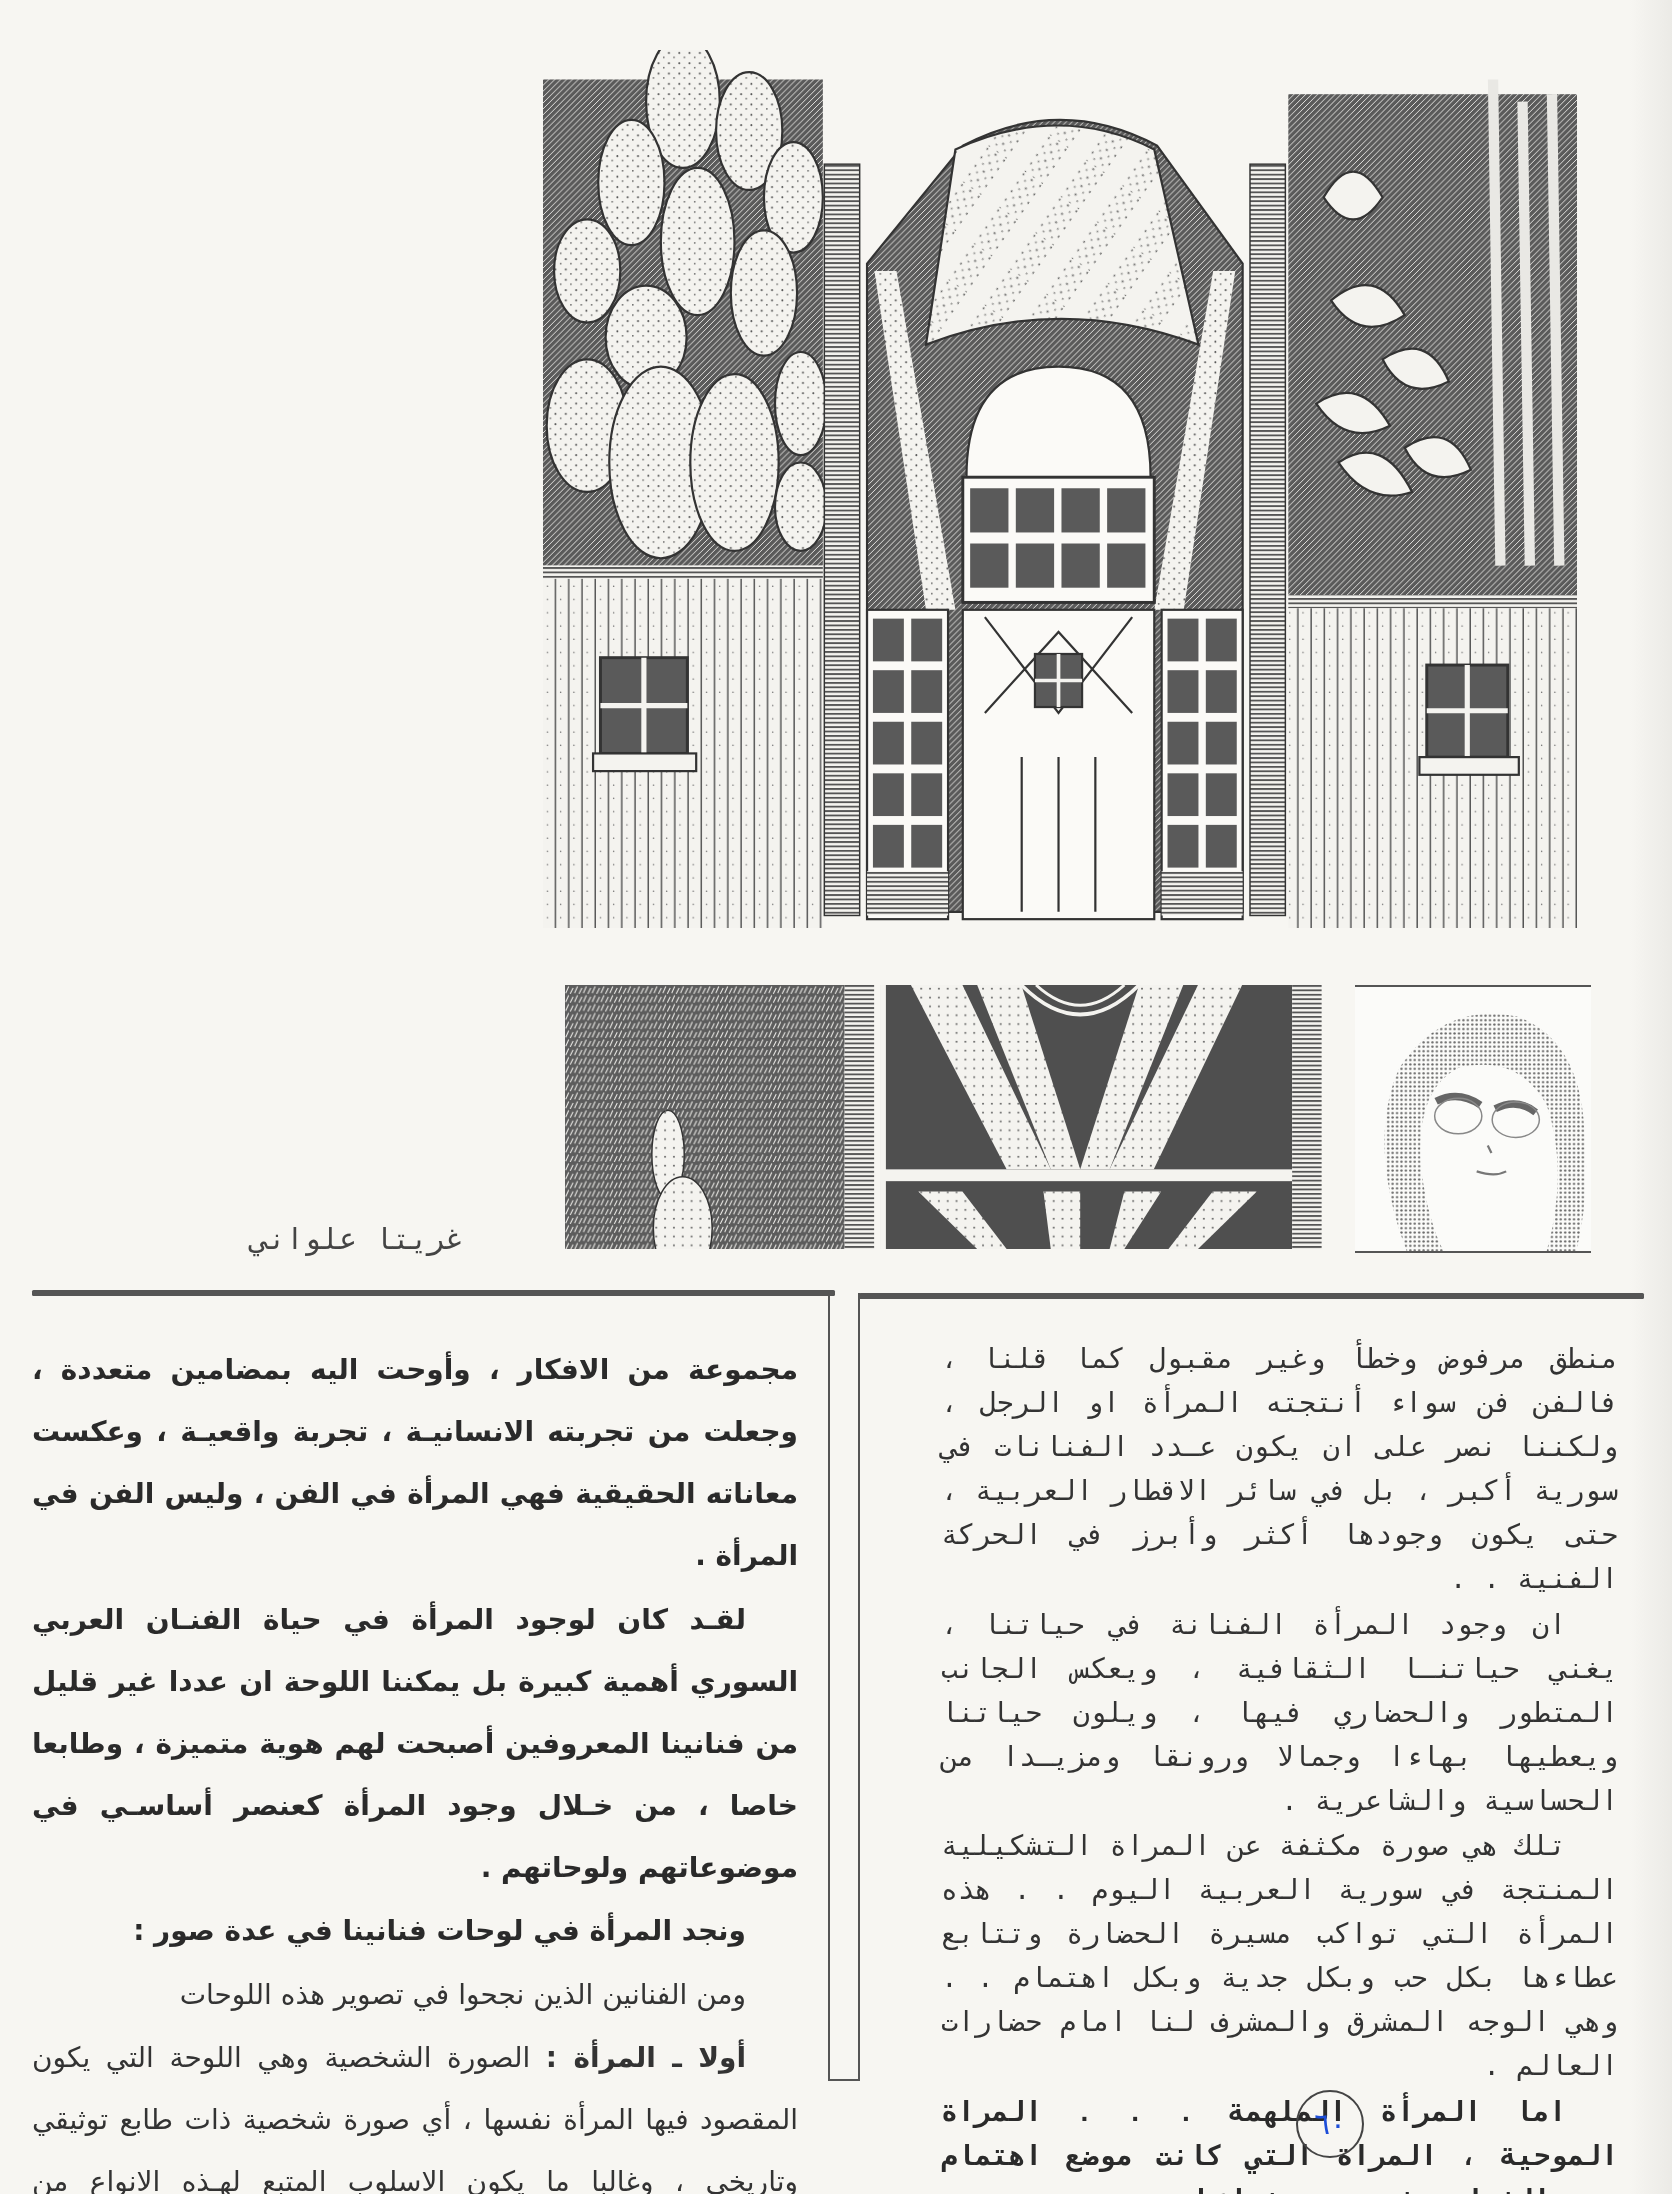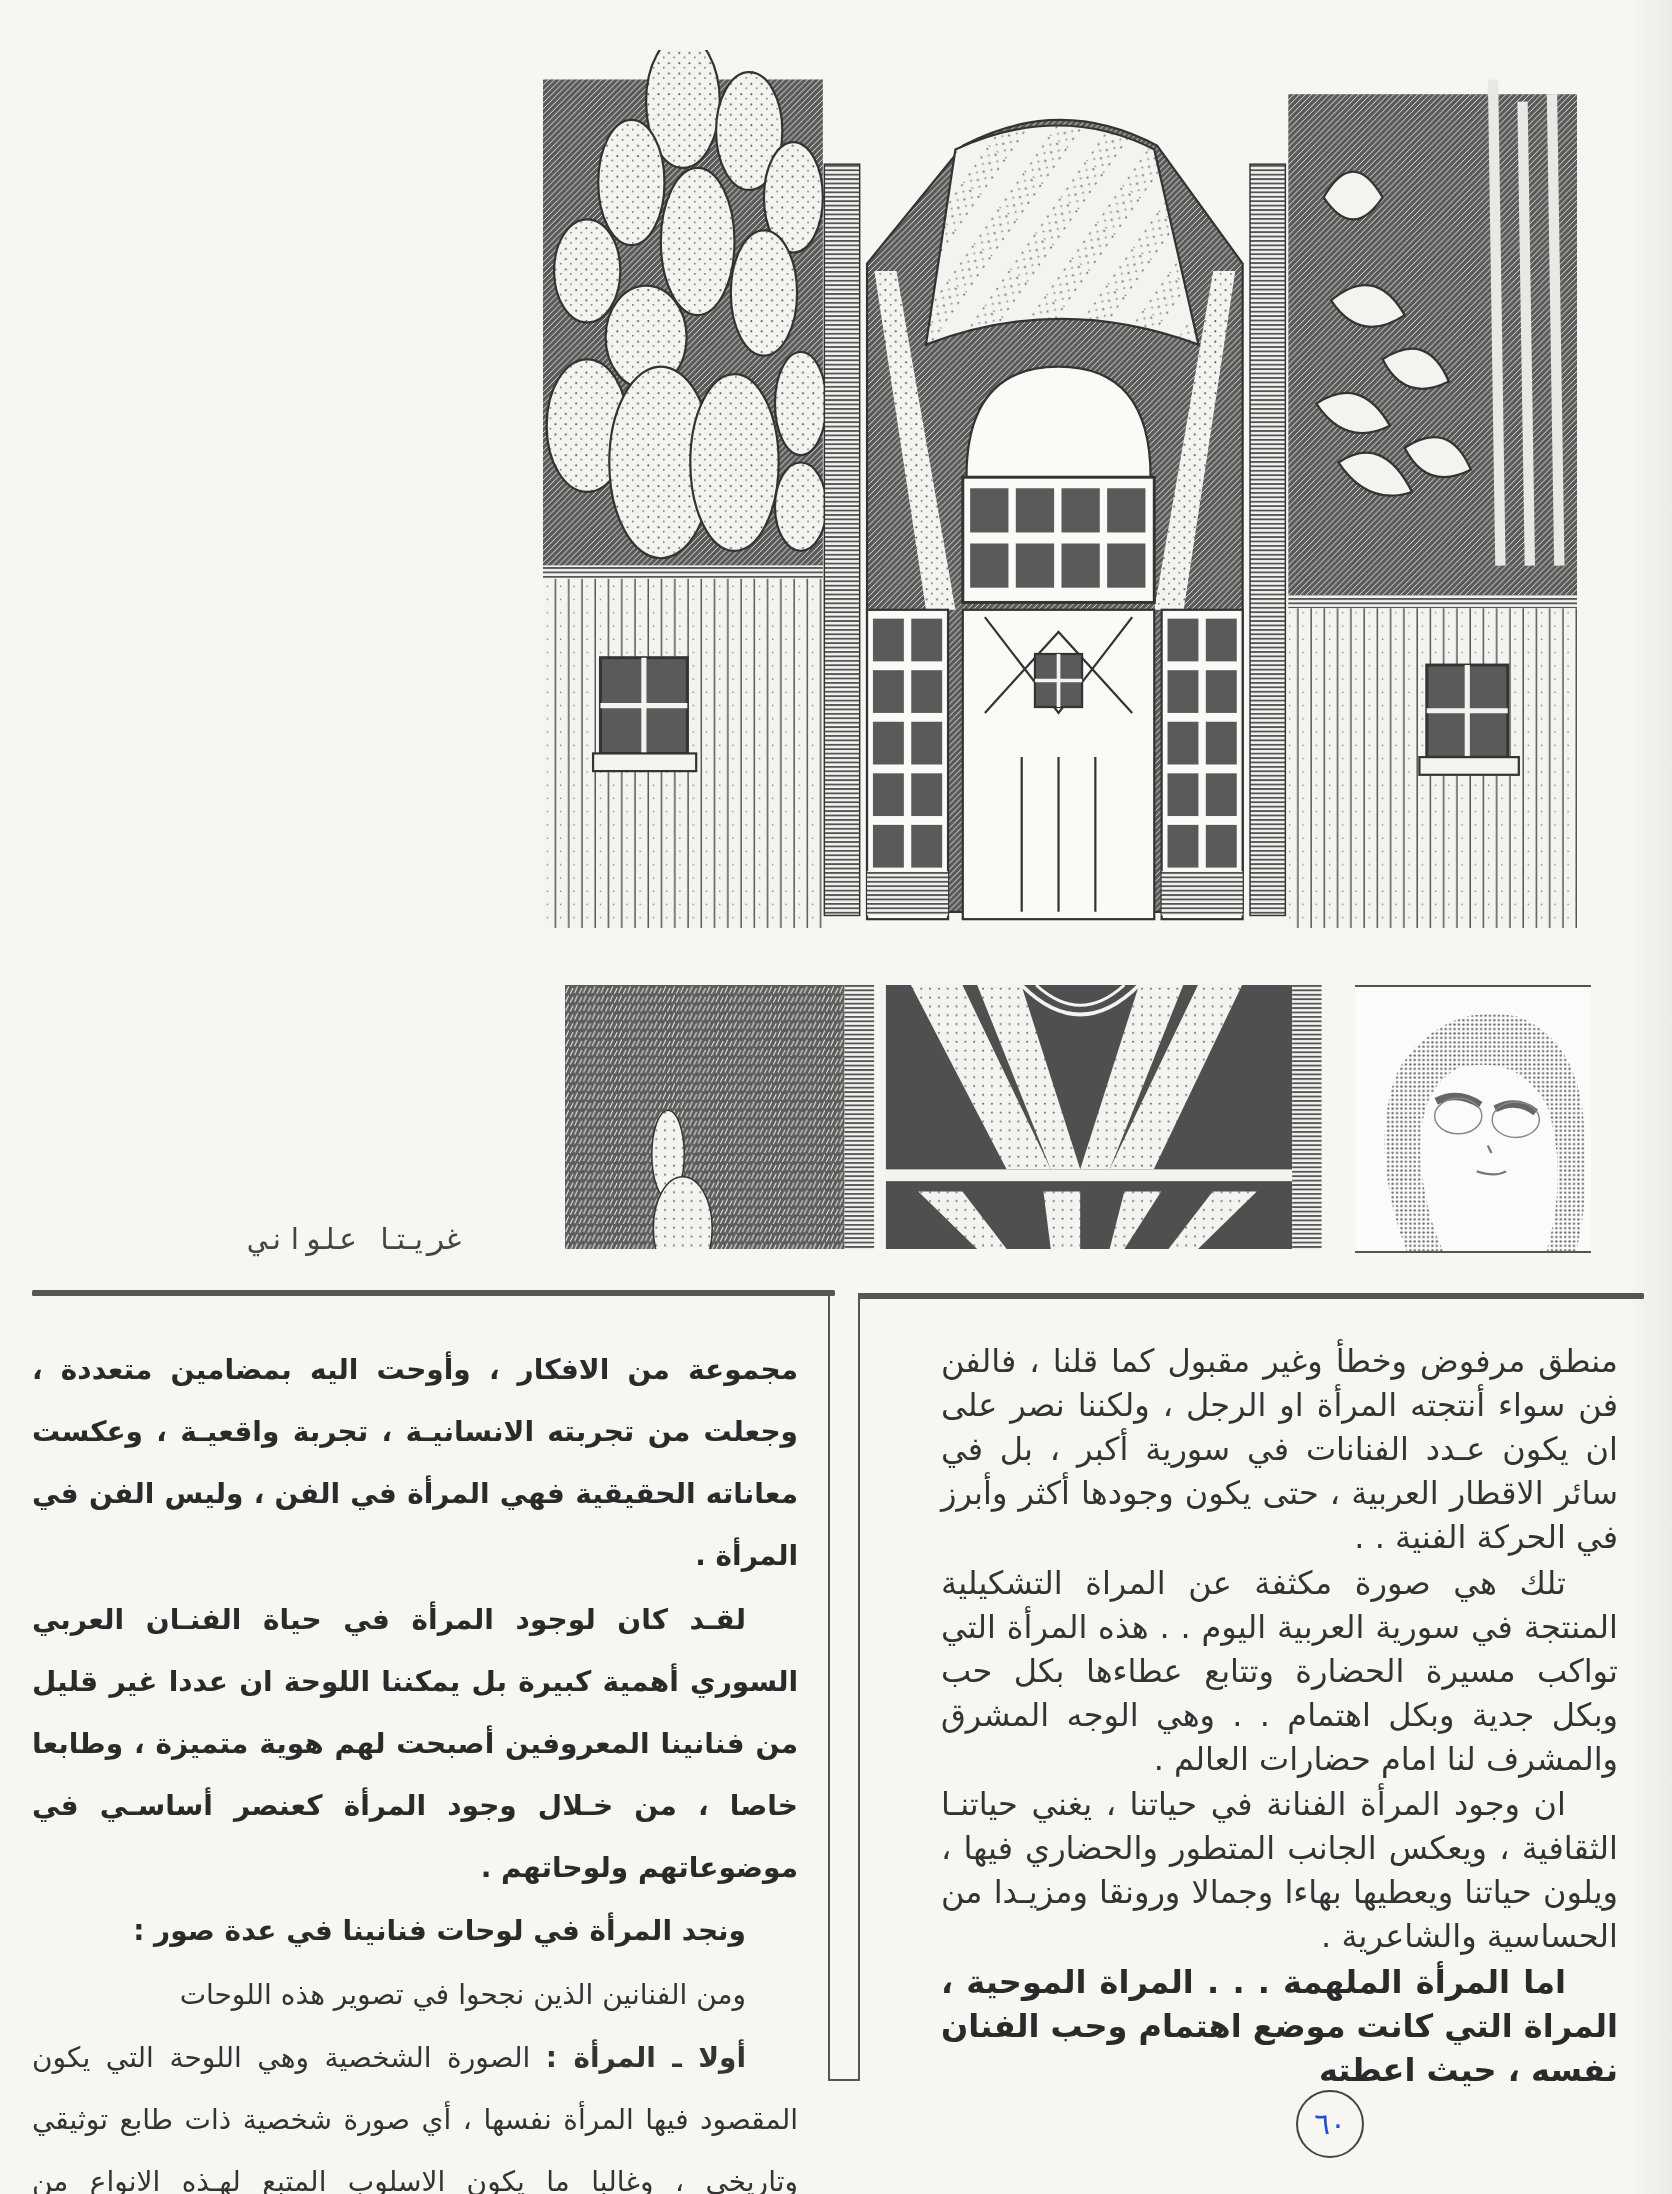--- a/index.html
+++ b/index.html
@@ -46,21 +46,21 @@
     border-left: 2.9px solid #555; border-right: 2.9px solid #555; border-bottom: 2.9px solid #555;
   }
   
   .column {
     position: absolute; top: 1339px; direction: rtl; text-align: justify;
     text-align-last: right; color: #333;
   }
   .col-right { left: 941px; width: 677px; }
   .col-left  { left: 32px;  width: 766px; }
   .para { margin: 0; }
-  .col-right .para { font-size: 32px; line-height: 44px; }
+  .col-right .para { font-size: 28px; line-height: 44px; font-family: Liberation Mono, monospace; }
   .col-left .para  { font-size: 28px; line-height: 62px; }
   .para.bold { font-weight: bold; color: #2a2a2a; }
   .para.indent { text-indent: 52px; }
   .para.gap { margin-top: 1.5px; }
   .lead { font-weight: bold; }
   
   .page-number {
     position: absolute; left: 1296px; top: 2090px; width: 68px; height: 68px;
     border: 2.9px solid #444; border-radius: 50%; box-sizing: border-box;
     display: flex; align-items: center; justify-content: center;
@@ -256,22 +256,22 @@
 </div>
 
 <div class="artist-name">غريتا علواني</div>
 
 <div class="rule-left"></div>
 <div class="rule-right"></div>
 <div class="divider"></div>
 
 <div class="column col-right">
   <p class="para">منطق مرفوض وخطأ وغير مقبول كما قلنا ، فالفن فن سواء أنتجته المرأة او الرجل ، ولكننا نصر على ان يكون عـدد الفنانات في سورية أكبر ، بل في سائر الاقطار العربية ، حتى يكون وجودها أكثر وأبرز في الحركة الفنية . .</p>
+  <p class="para indent gap">ان وجود المرأة الفنانة في حياتنا ، يغني حياتنـا الثقافية ، ويعكس الجانب المتطور والحضاري فيها ، ويلون حياتنا ويعطيها بهاءا وجمالا ورونقا ومزيـدا من الحساسية والشاعرية .</p>
   <p class="para indent gap">تلك هي صورة مكثفة عن المراة التشكيلية المنتجة في سورية العربية اليوم . . هذه المرأة التي تواكب مسيرة الحضارة وتتابع عطاءها بكل حب وبكل جدية وبكل اهتمام . . وهي الوجه المشرق والمشرف لنا امام حضارات العالم .</p>
-  <p class="para indent gap">ان وجود المرأة الفنانة في حياتنا ، يغني حياتنـا الثقافية ، ويعكس الجانب المتطور والحضاري فيها ، ويلون حياتنا ويعطيها بهاءا وجمالا ورونقا ومزيـدا من الحساسية والشاعرية .</p>
   <p class="para bold indent gap">اما المرأة الملهمة . . . المراة الموحية ، المراة التي كانت موضع اهتمام وحب الفنان نفسه ، حيث اعطته</p>
 </div>
 
 <div class="column col-left">
   <p class="para bold">مجموعة من الافكار ، وأوحت اليه بمضامين متعددة ، وجعلت من تجربته الانسانيـة ، تجربة واقعيـة ، وعكست معاناته الحقيقية فهي المرأة في الفن ، وليس الفن في المرأة .</p>
   <p class="para bold indent gap">لقـد كان لوجود المرأة في حياة الفنـان العربي السوري أهمية كبيرة بل يمكننا اللوحة ان عددا غير قليل من فنانينا المعروفين أصبحت لهم هوية متميزة ، وطابعا خاصا ، من خـلال وجود المرأة كعنصر أساسـي في موضوعاتهم ولوحاتهم .</p>
   <p class="para bold indent gap">ونجد المرأة في لوحات فنانينا في عدة صور :</p>
   <p class="para indent gap">ومن الفنانين الذين نجحوا في تصوير هذه اللوحات</p>
   <p class="para indent gap"><span class="lead">أولا ـ المرأة :</span><span> الصورة الشخصية وهي اللوحة التي يكون المقصود فيها المرأة نفسها ، أي صورة شخصية ذات طابع توثيقي وتاريخي ، وغالبا ما يكون الاسلوب المتبع لهـذه الانواع من اللوحـات( الشخصية ) هو الاسلوب الواقعي والطبيعي .</span></p>
 </div>

